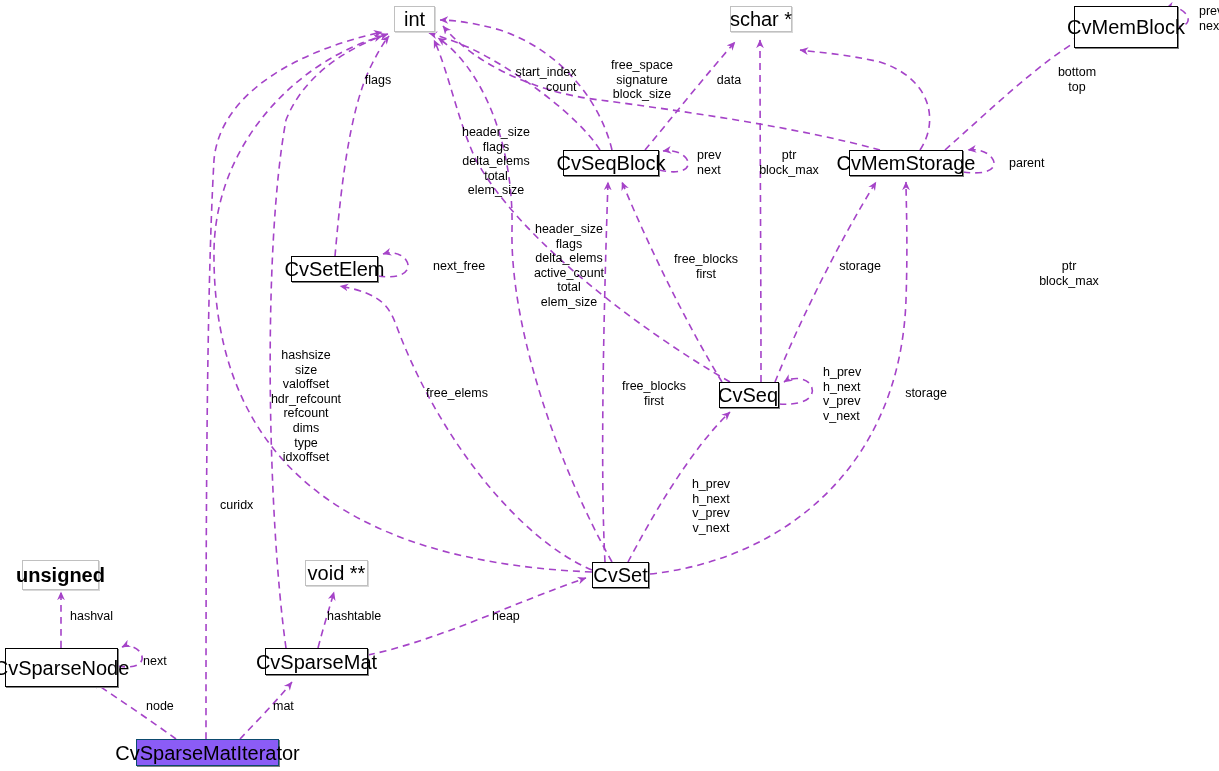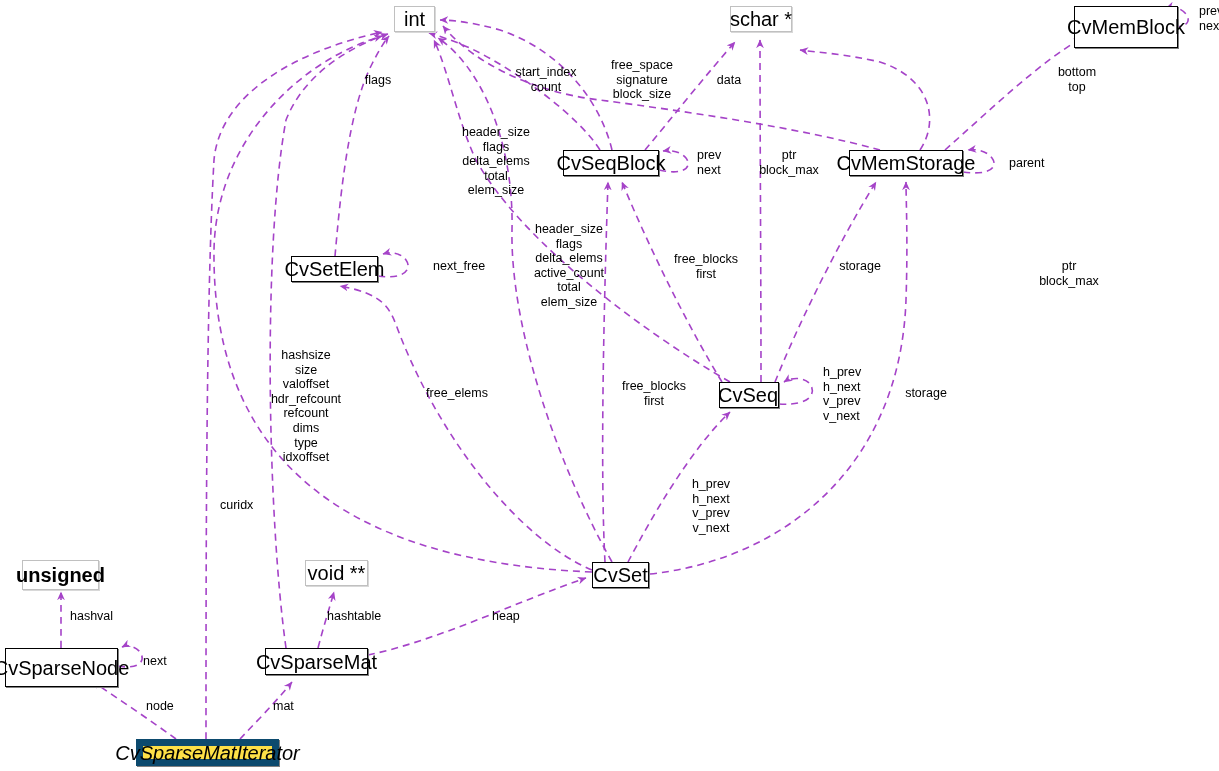--- a/index.html
+++ b/index.html
@@ -39,24 +39,23 @@
   }
   .node.solid {
     border: 1px solid #000000;
     box-shadow: 1px 1px 0 0 #808080;
   }
   .node.basic {
     border: 1px solid #c0c0c0;
     box-shadow: 1px 1px 0 0 #d8d8d8;
   }
   .node.focus {
-    border: 7px solid #0c4a6e;
-    background: #fde047;
+    border: 1px solid #0c4a6e;
+    background: #8b5cf6;
     box-shadow: 1px 1px 0 0 #808080;
-    font-style: italic;
   }
   .edge-label {
     position: absolute;
     font-size: 12.5px;
     line-height: 14.6px;
     color: #000000;
     white-space: pre;
     text-align: center;
     transform: translateX(-50%);
     pointer-events: none;
@@ -172,21 +171,21 @@
       <span>CvSparseNode</span>
     </div>
   <div class="node solid" id="node-cvsparsemat" style="left: 265px; top: 648px; width: 103px; height: 27px;">
       <span>CvSparseMat</span>
     </div>
   <div class="node focus" id="node-cvsparsematiterator" style="left: 136px; top: 739px; width: 143px; height: 27px;">
       <span>CvSparseMatIterator</span>
     </div>
 
   <div class="edge-label" style="left: 378px; top: 73px;">flags</div>
-  <div class="edge-label" style="left: 546px; top: 65px;">start_index
+  <div class="edge-label" style="left: 546px; top: 65px; text-align: right;">start_index
 count</div>
   <div class="edge-label" style="left: 642px; top: 58px;">free_space
 signature
 block_size</div>
   <div class="edge-label" style="left: 729px; top: 73px;">data</div>
   <div class="edge-label" style="left: 1077px; top: 65px;">bottom
 top</div>
   <div class="edge-label la-left" style="left: 1199px; top: 4px; transform: none;">prev
 next</div>
   <div class="edge-label" style="left: 496px; top: 125px;">header_size

